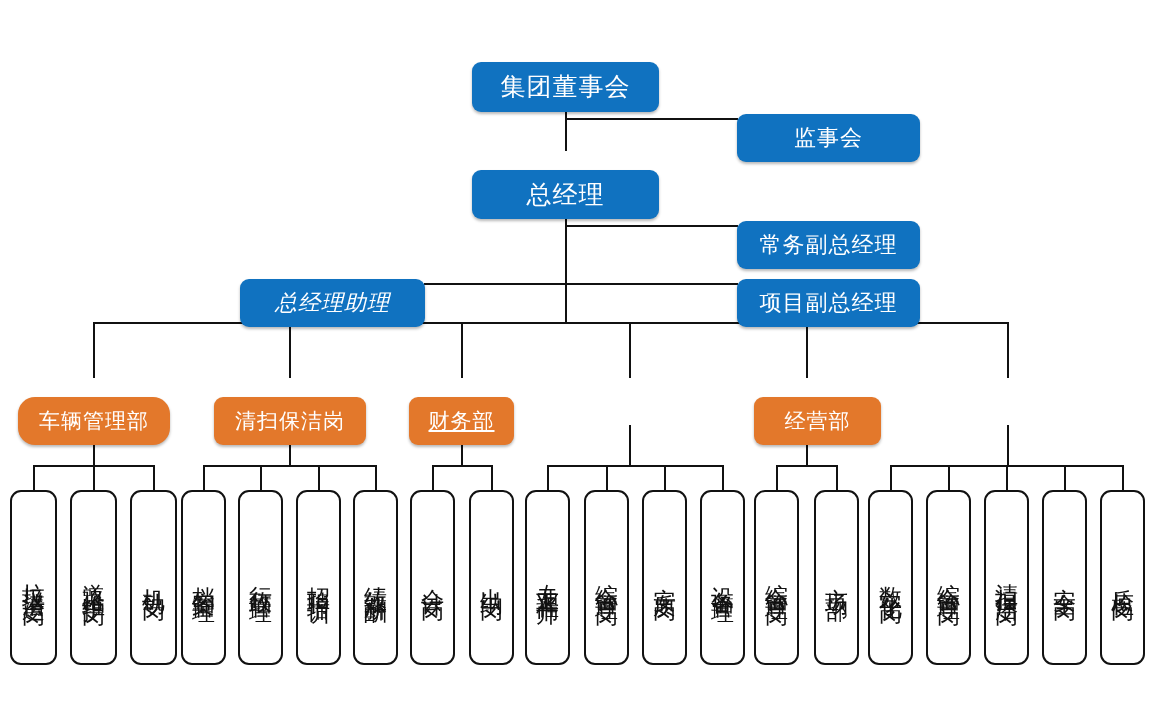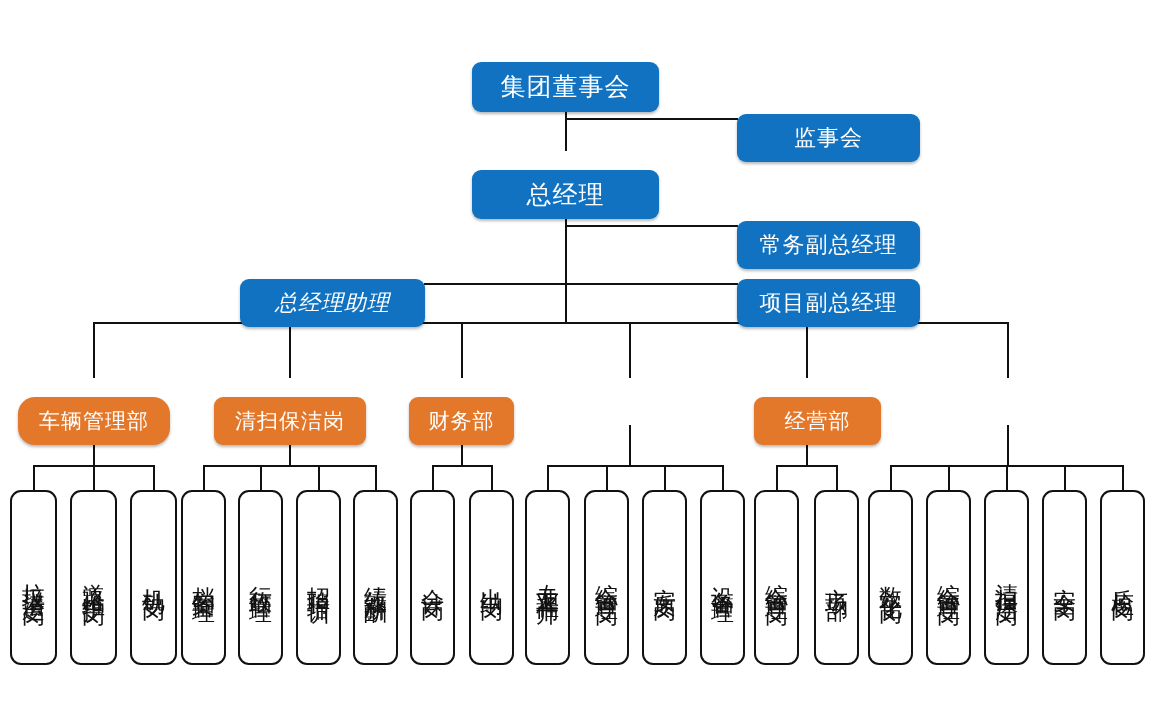--- a/index.html
+++ b/index.html
@@ -138,21 +138,21 @@
   <div class="node blue lvl2" style="left:240px;top:259px;width:185px;height:48px;font-style:italic;">
     <span class="lbl">总经理助理</span>
   </div>
 
   <div class="node orange dept" style="left:18px;top:377px;width:152px;height:48px;border-radius:17px;">
     <span class="lbl">车辆管理部</span>
   </div>
   <div class="node orange dept" style="left:214px;top:377px;width:152px;height:48px;">
     <span class="lbl">清扫保洁岗</span>
   </div>
-  <div class="node orange dept" style="left:409px;top:377px;width:105px;height:48px;">
+  <div class="node orange dept" style="left:409px;top:377px;width:105px;height:48px;text-decoration:underline;">
     <span class="lbl">财务部</span>
   </div>
   <div class="node orange dept" style="left:754px;top:377px;width:127px;height:48px;">
     <span class="lbl">经营部</span>
   </div>
 
   <div class="leaf" style="left:10px;top:490px;width:47px;height:175px;">
     <span class="vlbl">垃圾清运岗</span>
   </div>
   <div class="leaf" style="left:70px;top:490px;width:47px;height:175px;">

